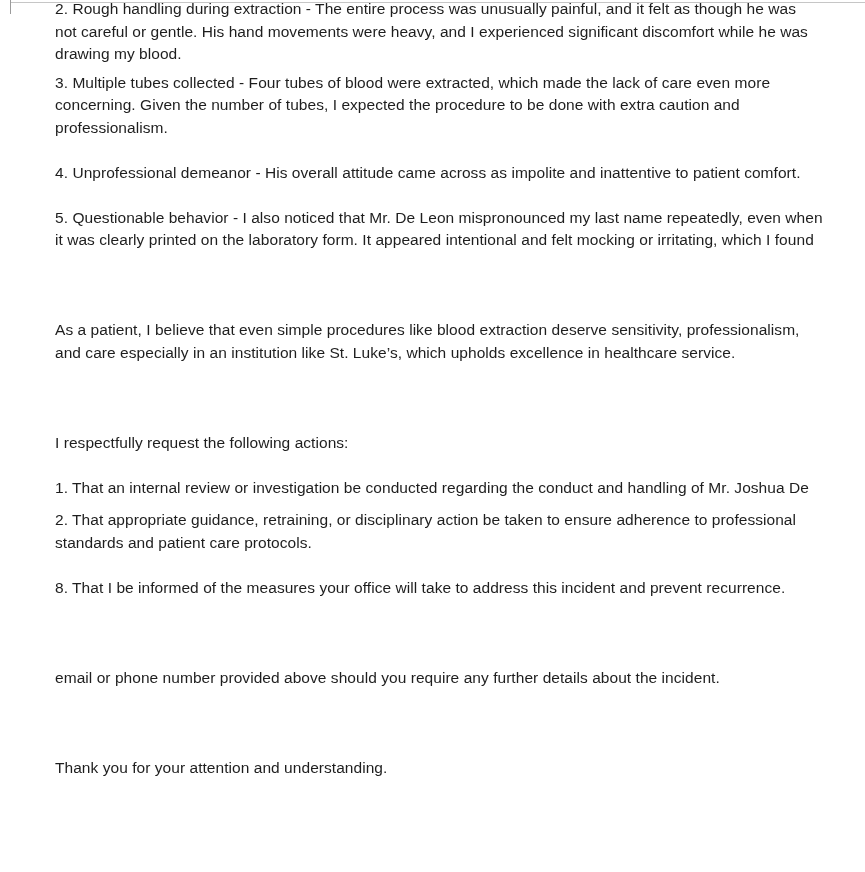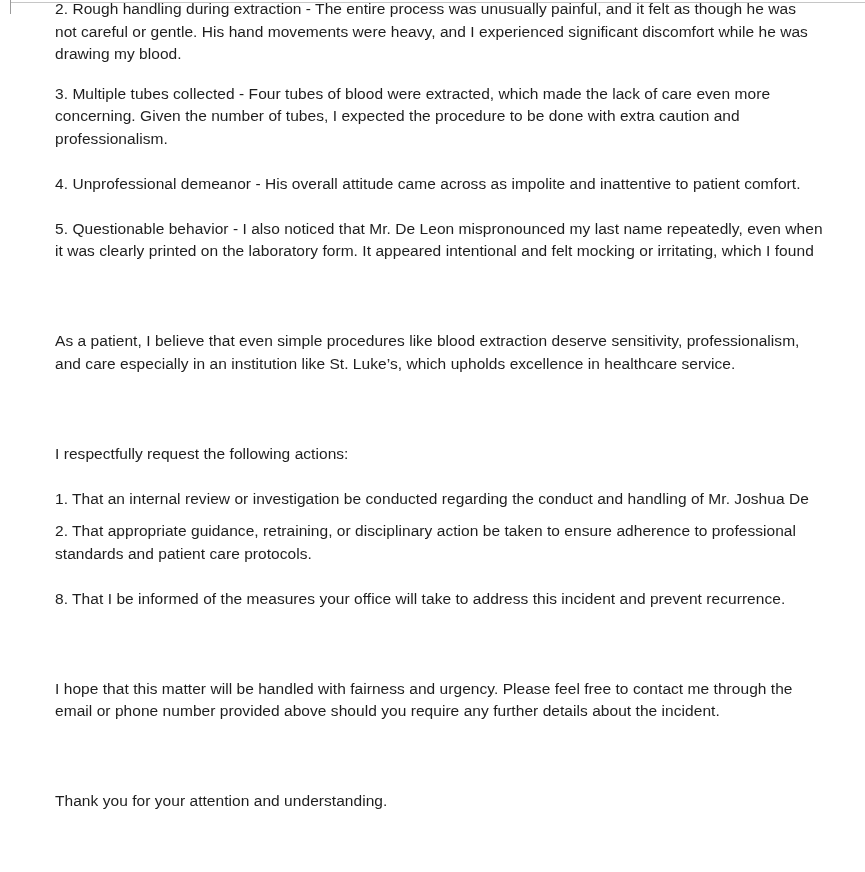--- a/index.html
+++ b/index.html
@@ -52,21 +52,21 @@
 
 <div class="page-edge-mark"></div>
 <div class="page-top-border"></div>
 
 <div class="doc-body">
     <div class="paragraph" style="margin-top: 0px;">
       <div class="doc-line">2. Rough handling during extraction - The entire process was unusually painful, and it felt as though he was</div>
       <div class="doc-line">not careful or gentle. His hand movements were heavy, and I experienced significant discomfort while he was</div>
       <div class="doc-line">drawing my blood.</div>
     </div>
-    <div class="paragraph" style="margin-top: 17px;">
+    <div class="paragraph" style="margin-top: 6px;">
       <div class="doc-line">3. Multiple tubes collected - Four tubes of blood were extracted, which made the lack of care even more</div>
       <div class="doc-line">concerning. Given the number of tubes, I expected the procedure to be done with extra caution and</div>
       <div class="doc-line">professionalism.</div>
     </div>
     <div class="paragraph" style="margin-top: 22.5px;">
       <div class="doc-line">4. Unprofessional demeanor - His overall attitude came across as impolite and inattentive to patient comfort.</div>
     </div>
     <div class="paragraph" style="margin-top: 22.5px;">
       <div class="doc-line">5. Questionable behavior - I also noticed that Mr. De Leon mispronounced my last name repeatedly, even when</div>
       <div class="doc-line">it was clearly printed on the laboratory form. It appeared intentional and felt mocking or irritating, which I found</div>
@@ -82,19 +82,18 @@
       <div class="doc-line">1. That an internal review or investigation be conducted regarding the conduct and handling of Mr. Joshua De</div>
     </div>
     <div class="paragraph" style="margin-top: 10px;">
       <div class="doc-line">2. That appropriate guidance, retraining, or disciplinary action be taken to ensure adherence to professional</div>
       <div class="doc-line">standards and patient care protocols.</div>
     </div>
     <div class="paragraph" style="margin-top: 22.5px;">
       <div class="doc-line">8. That I be informed of the measures your office will take to address this incident and prevent recurrence.</div>
     </div>
     <div class="paragraph" style="margin-top: 67.5px;">
-      <div class="doc-line">I hope that this matter will be handled with fairness and urgency. Please feel free to contact me through the</div>
       <div class="doc-line">email or phone number provided above should you require any further details about the incident.</div>
     </div>
     <div class="paragraph" style="margin-top: 67.5px;">
       <div class="doc-line">Thank you for your attention and understanding.</div>
     </div>
   </div>
 
 </body></html>

